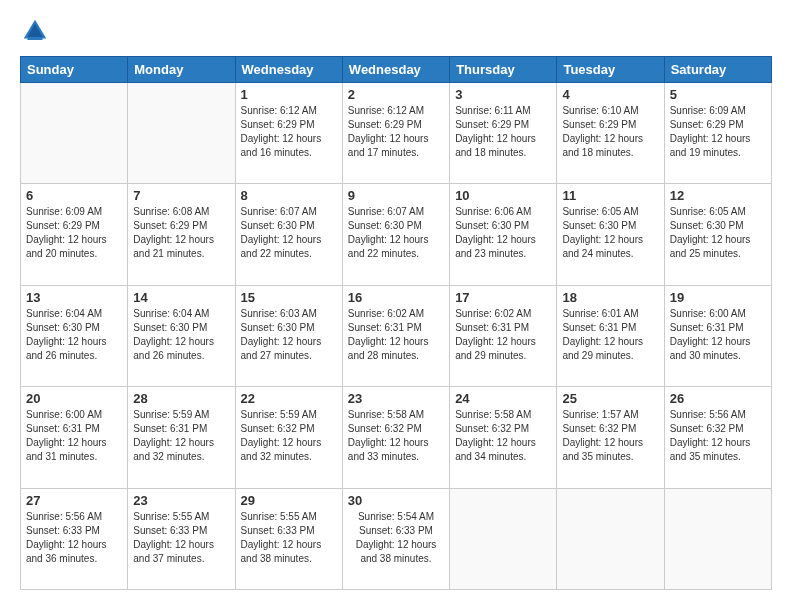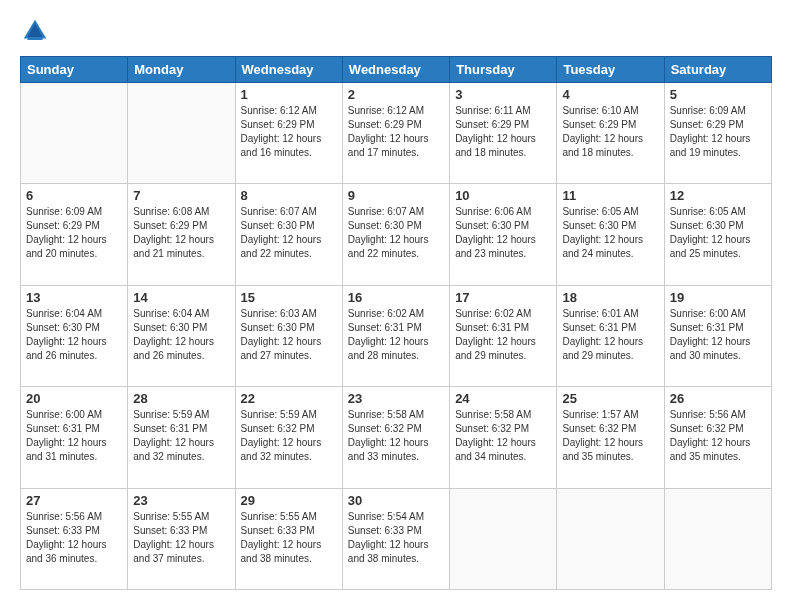--- a/index.html
+++ b/index.html
@@ -311,21 +311,21 @@
 Daylight: 12 hours and 37 minutes.</div>
           </td>
           <td>
             <span class="day-num">29</span>
             <div class="cell-text" style="white-space: pre-line;">Sunrise: 5:55 AM
 Sunset: 6:33 PM
 Daylight: 12 hours and 38 minutes.</div>
           </td>
           <td>
             <span class="day-num">30</span>
-            <div class="cell-text" style="white-space: pre-line;">Sunrise: 5:54 AM
+            <div class="cell-text" style="white-space: pre-line; text-align: center;">Sunrise: 5:54 AM
 Sunset: 6:33 PM
 Daylight: 12 hours and 38 minutes.</div>
           </td>
           <td class="empty-cell"></td>
           <td class="empty-cell"></td>
           <td class="empty-cell"></td>
         </tr>
       </tbody>
   </table>
 </div>

